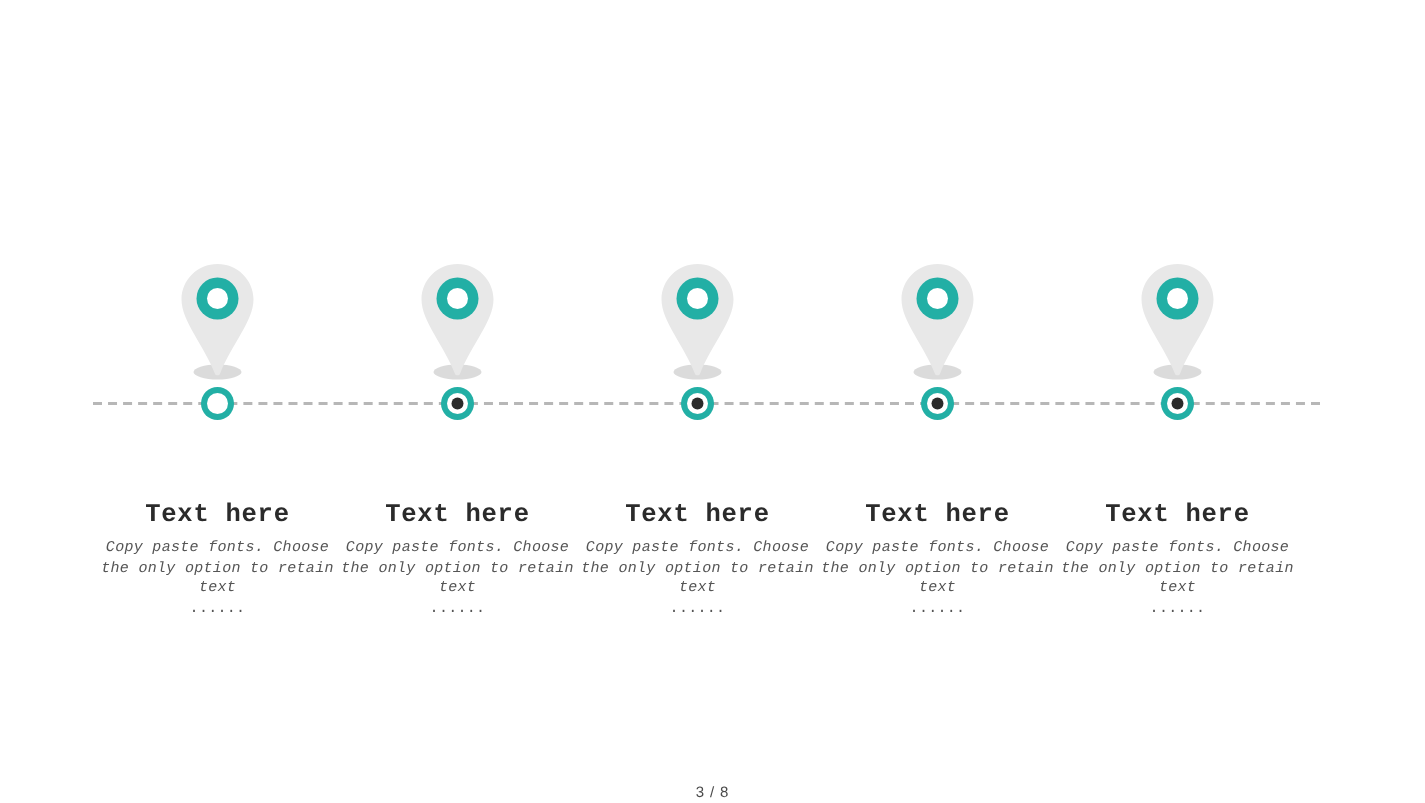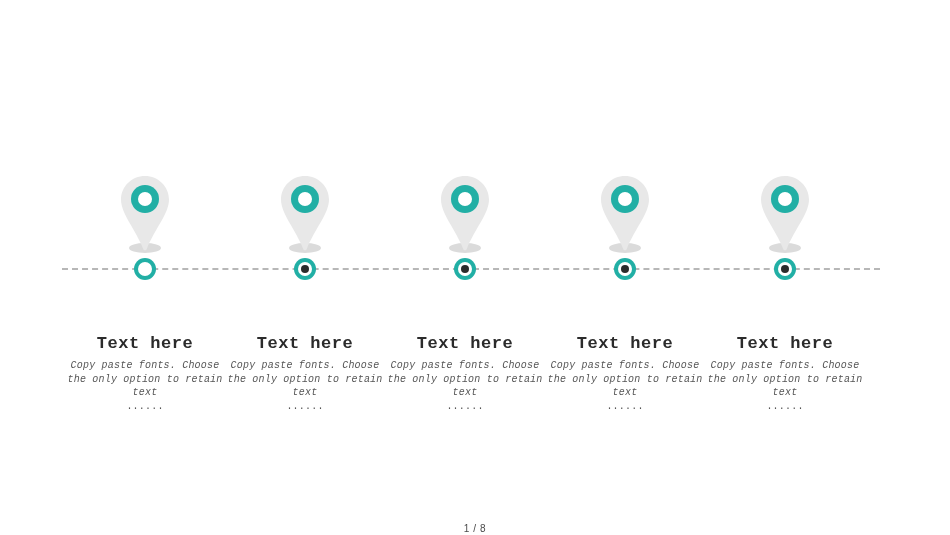--- a/index.html
+++ b/index.html
@@ -266,15 +266,15 @@
         <div class="text-block">
           <div class="step-title">Text here</div>
           <div class="step-body">Copy paste fonts. Choose</div>
           <div class="step-body">the only option to retain</div>
           <div class="step-body">text</div>
           <div class="step-dots">......</div>
         </div>
       </div>
     </div>
 
-  <div id="page-indicator">1 / 8</div>
+  <div id="page-indicator">3 / 8</div>
 
 </div>
 
 </body></html>

